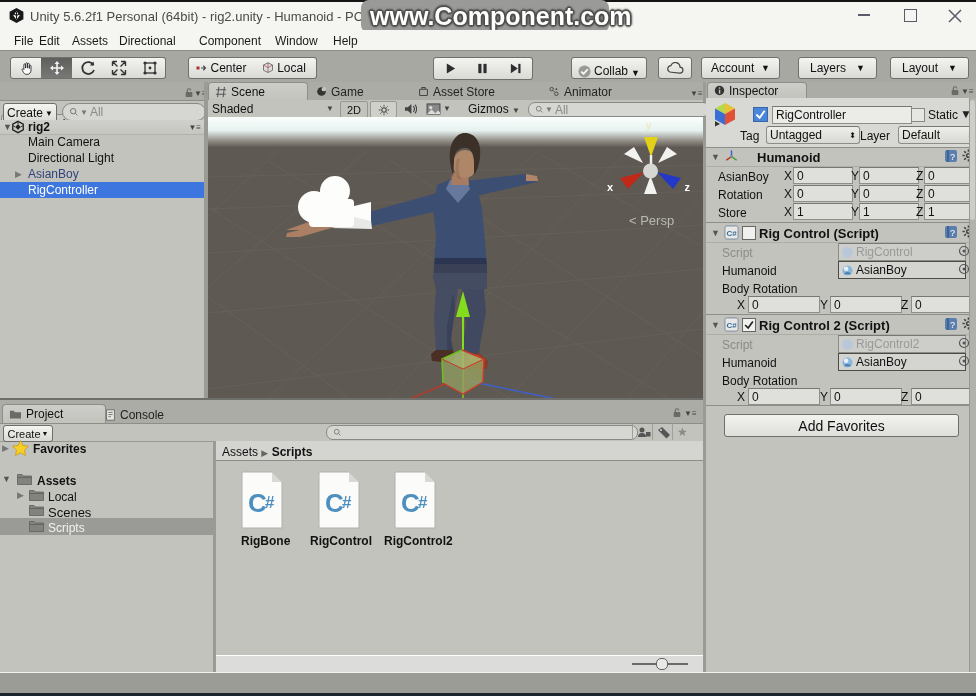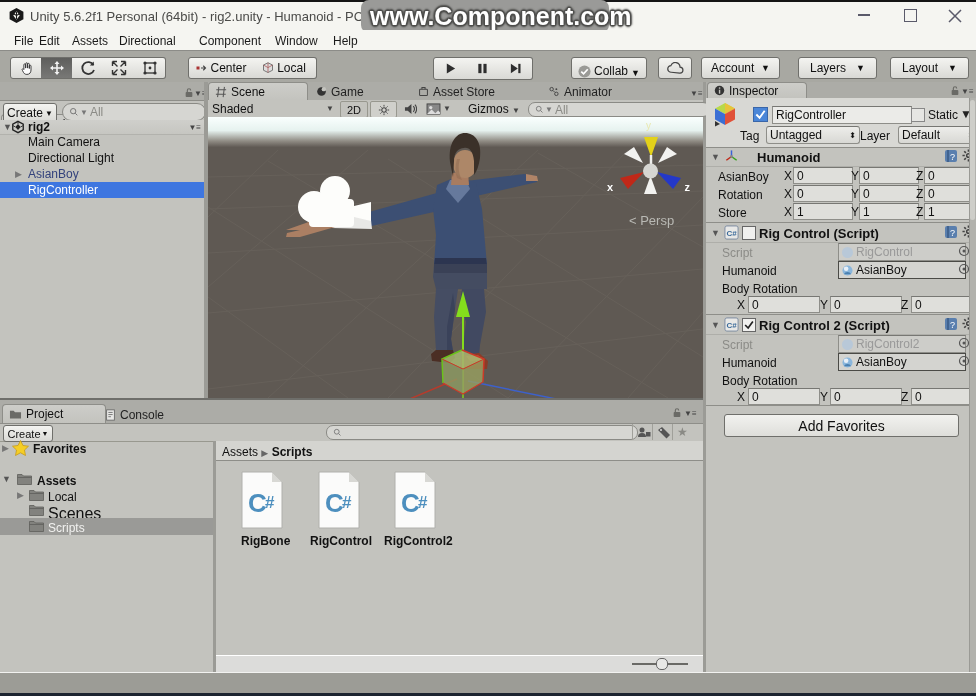--- a/index.html
+++ b/index.html
@@ -591,21 +591,21 @@
 <div class="abs" style="left:17px;top:490px;font-size:9px;color:#777;">▶</div>
 <svg class="abs" style="left:29px;top:489px;" width="15" height="12" viewBox="0 0 15 12">
     <path d="M0.5 1.5 h4.5 l1.5 1.5 h8 V11.5 H0.5 Z" fill="#82827e" stroke="#5e5e5a" stroke-width="0.8"></path>
     <path d="M0.5 4.5 h14" stroke="#5e5e5a" stroke-width="0.8"></path>
   </svg>
 <div class="abs" style="left:48px;top:490px;font-size:12px;">Local</div>
 <svg class="abs" style="left:29px;top:504px;" width="15" height="12" viewBox="0 0 15 12">
     <path d="M0.5 1.5 h4.5 l1.5 1.5 h8 V11.5 H0.5 Z" fill="#82827e" stroke="#5e5e5a" stroke-width="0.8"></path>
     <path d="M0.5 4.5 h14" stroke="#5e5e5a" stroke-width="0.8"></path>
   </svg>
-<div class="abs" style="left:48px;top:505px;font-size:16px;">Scenes</div>
+<div class="abs" style="left:48px;top:505px;font-size:13px;">Scenes</div>
 <div class="abs" style="left:0px;top:518px;width:213px;height:17px;background:#9a9a97;"></div>
 <svg class="abs" style="left:29px;top:520px;" width="15" height="12" viewBox="0 0 15 12">
     <path d="M0.5 1.5 h4.5 l1.5 1.5 h8 V11.5 H0.5 Z" fill="#82827e" stroke="#5e5e5a" stroke-width="0.8"></path>
     <path d="M0.5 4.5 h14" stroke="#5e5e5a" stroke-width="0.8"></path>
   </svg>
 <div class="abs" style="left:48px;top:521px;font-size:12px;color:#f2f2f0;">Scripts</div>
 
 <div class="abs" style="left:213px;top:441px;width:3px;height:231px;background:#9b9b96;"></div>
 <div class="abs" style="left:216px;top:441px;width:487px;height:19px;background:#d4d4d0;border-bottom:1px solid #8e8e89;"></div>
 <div class="abs" style="left:222px;top:445px;font-size:12px;">Assets <span style="font-size:9px;color:#666;">▶</span> <span class="b">Scripts</span></div>

